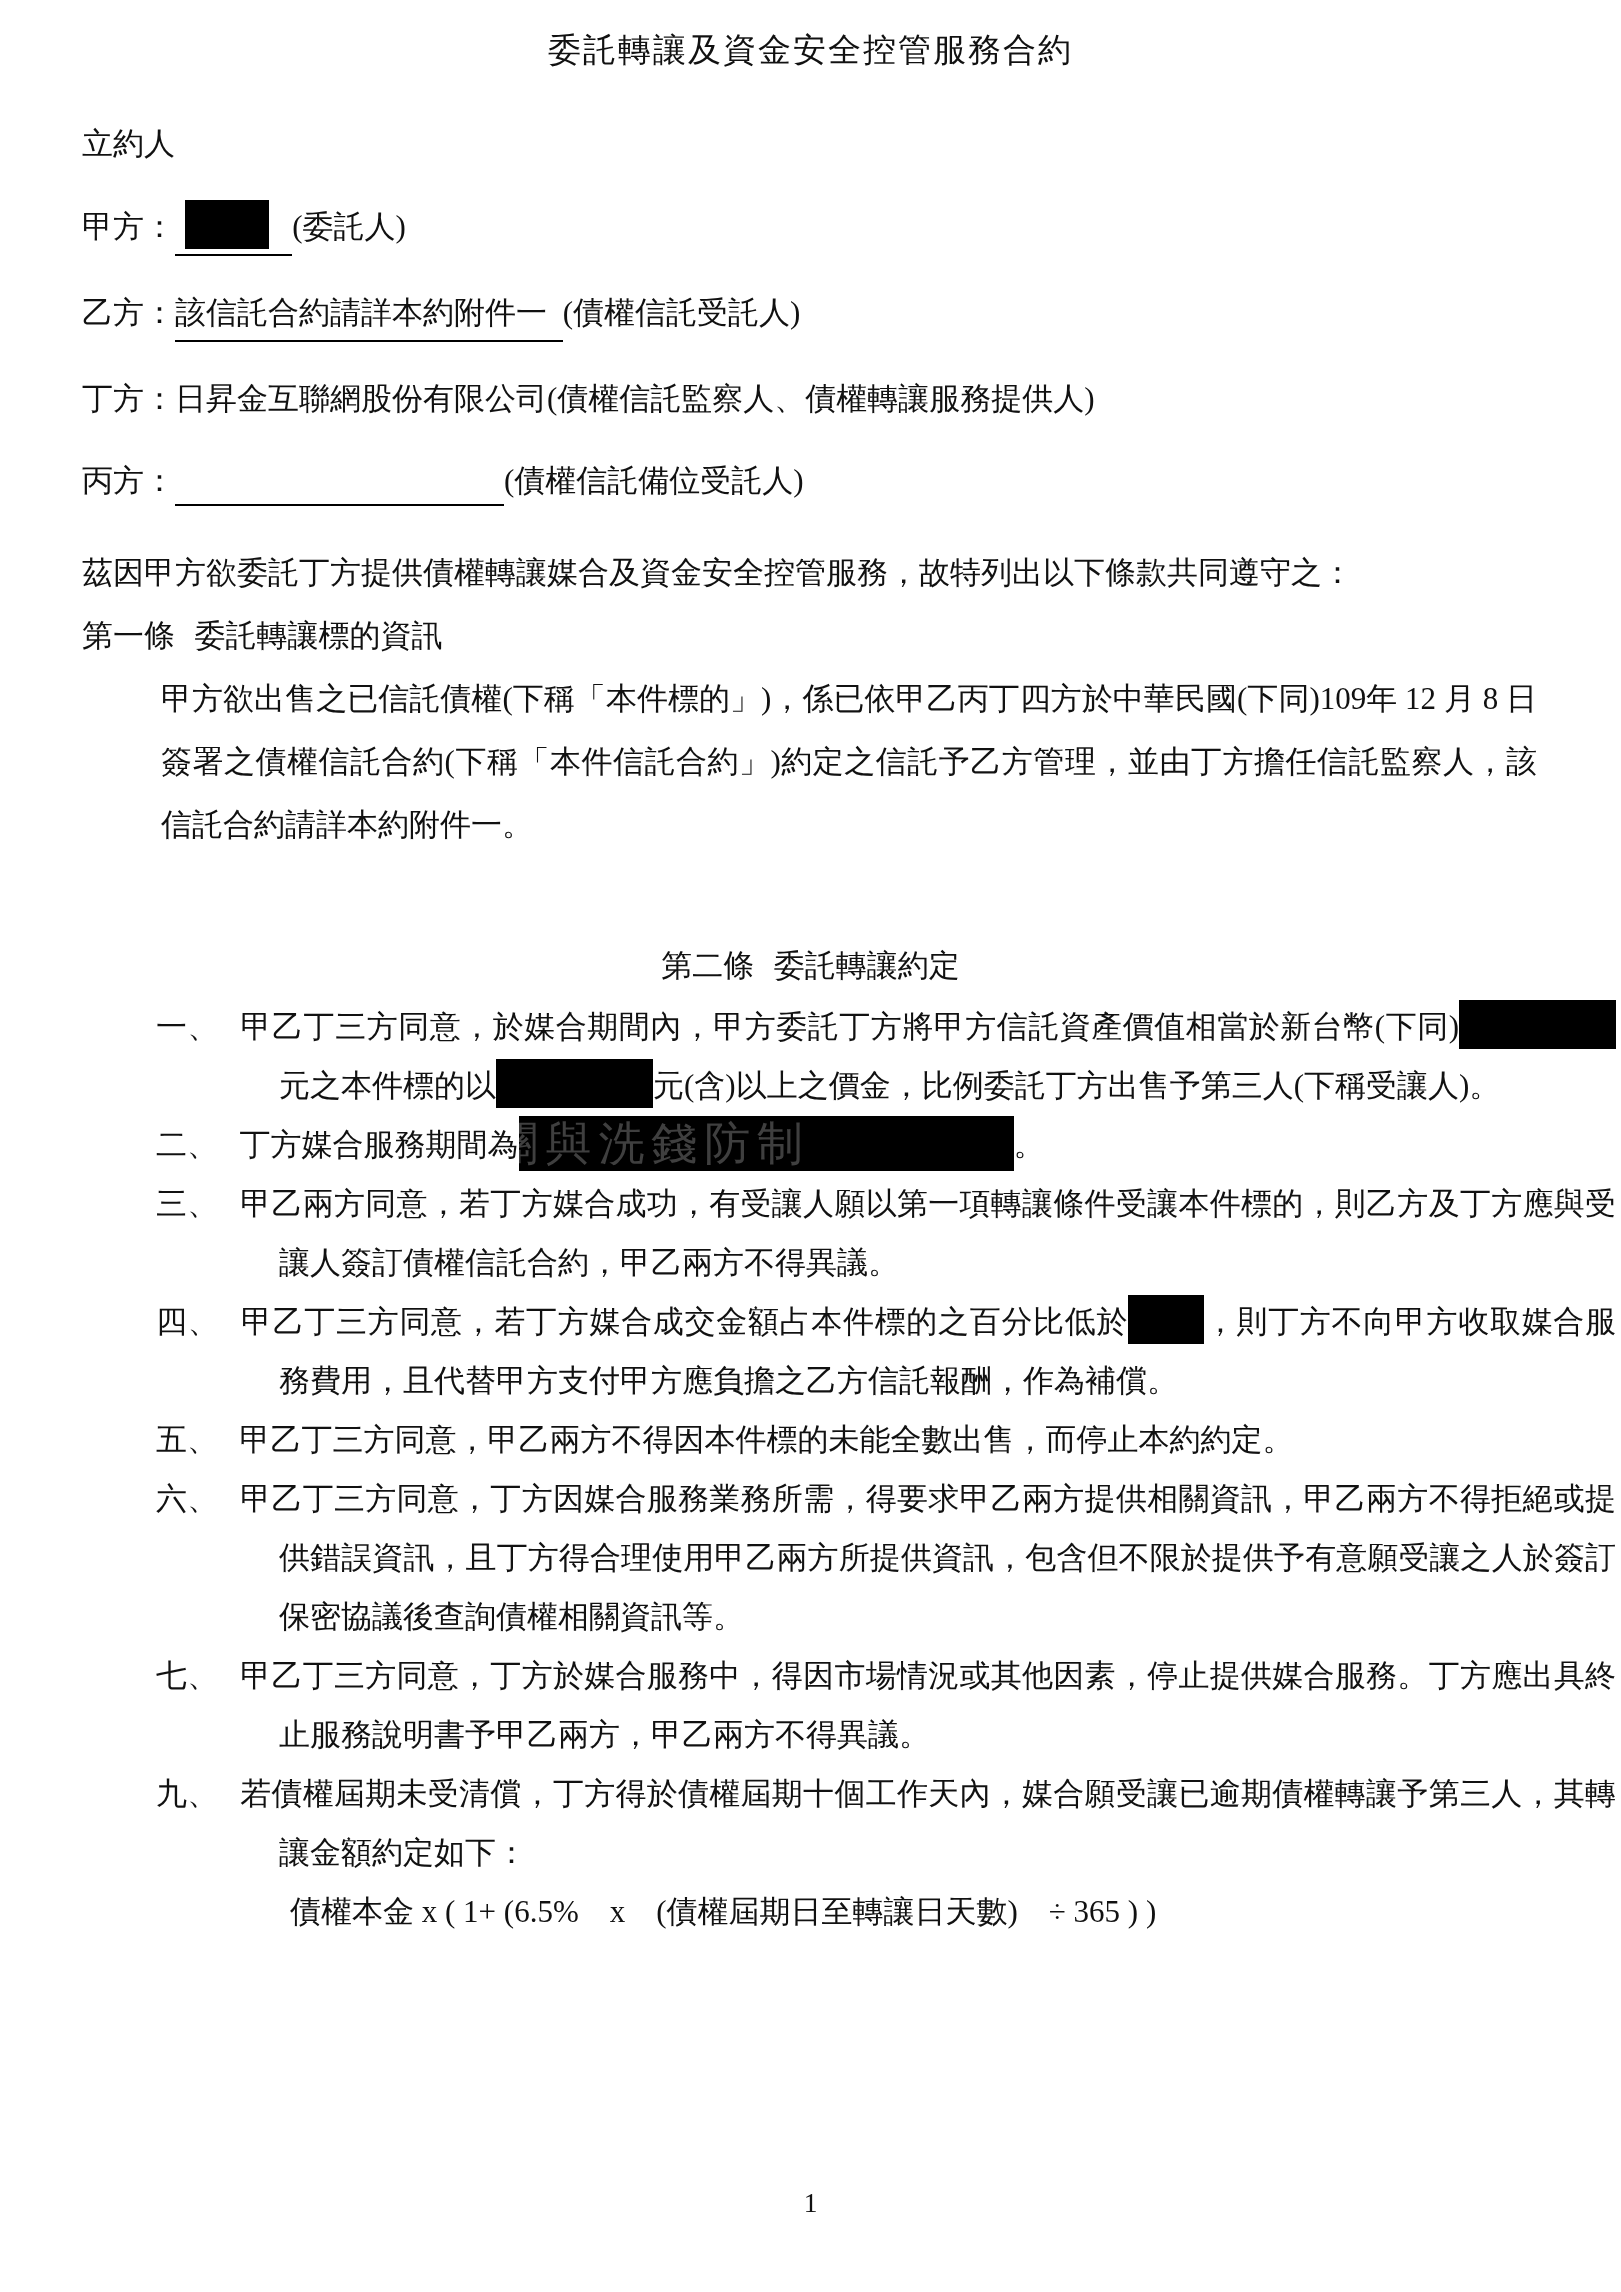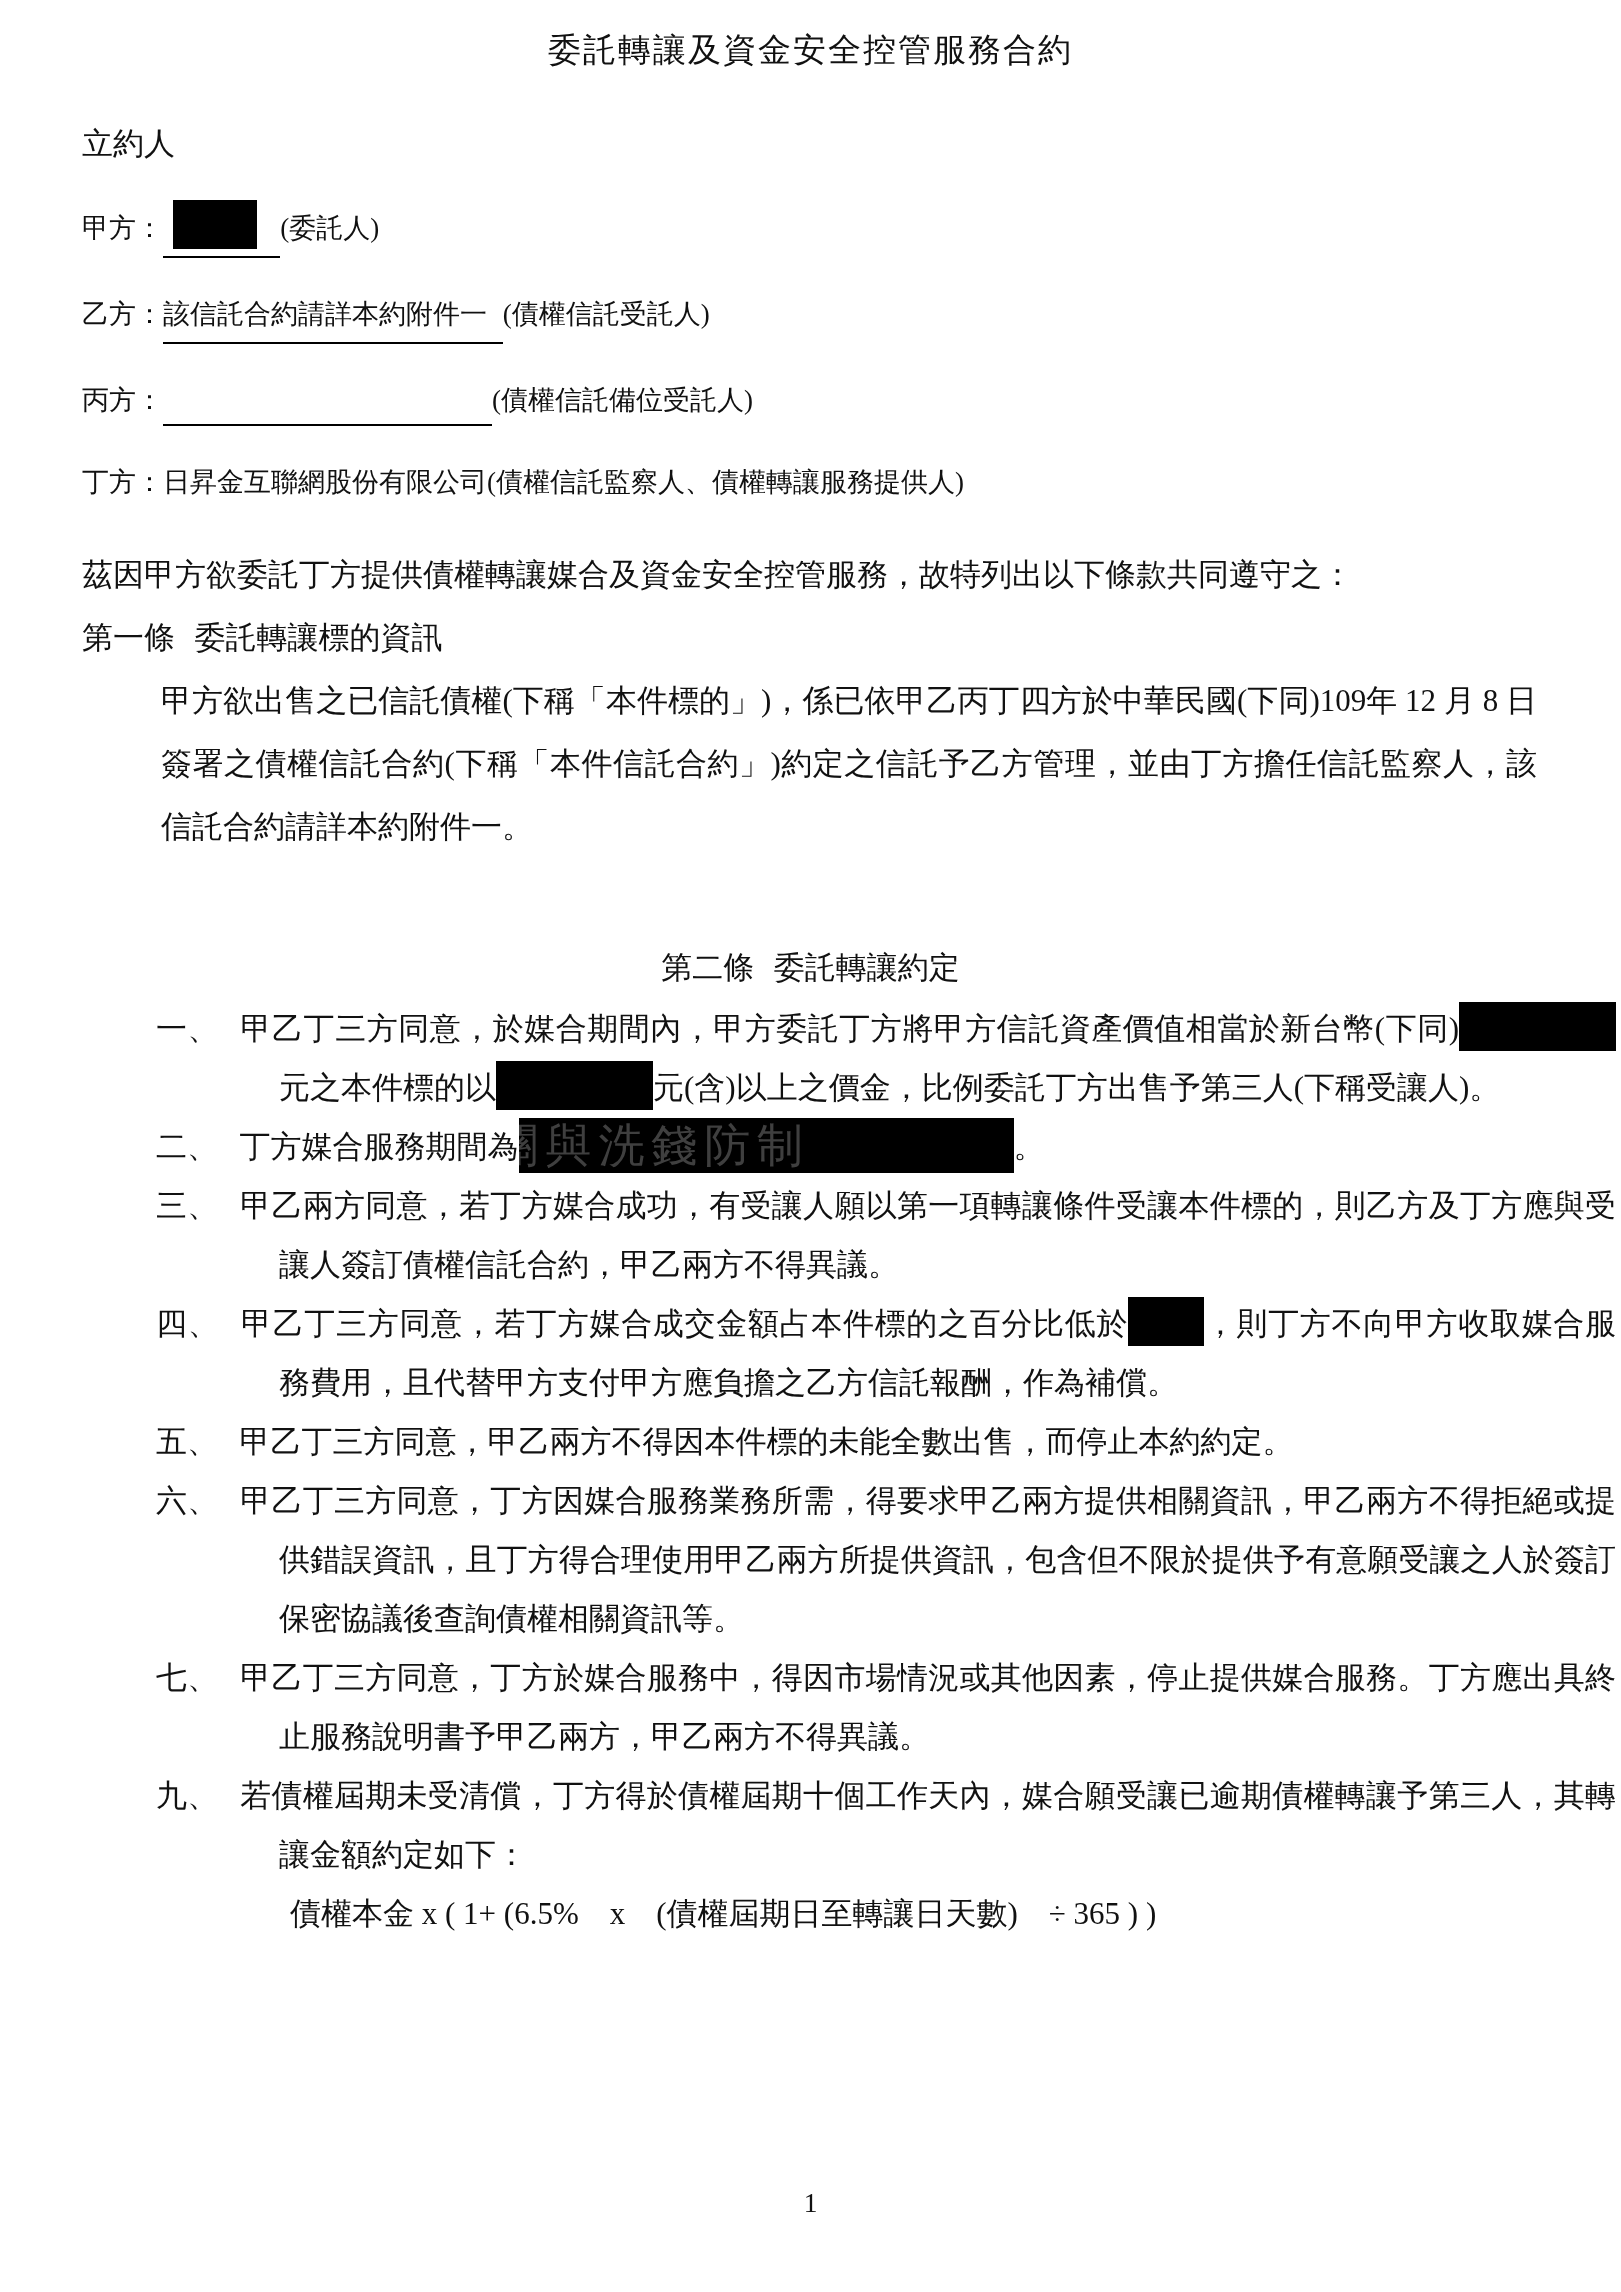--- a/index.html
+++ b/index.html
@@ -16,21 +16,21 @@
     overflow: hidden;
   }
   .title {
     text-align: center;
     font-size: 33px;
     line-height: 49px;
     margin-bottom: 43px;
     letter-spacing: 2px;
   }
   .party-heading { font-size:31px; line-height:51px; margin-bottom:31px; }
-  .party-row { font-size:27px; line-height:51px; margin-bottom:31px; white-space:nowrap; }
+  .party-row { font-size:31px; line-height:51px; margin-bottom:31px; white-space:nowrap; }
   .u-line { display:inline-block; border-bottom:2.9px solid #000; }
   .jia-u { padding:0 23.5px 2px 9.8px; }
   .yi-u { padding:0 15.7px 2px 0; }
   .bing-u { width:329px; height:39px; vertical-align:bottom; }
   .redact { display:inline-block; background:#000000; height:49px; vertical-align:-11.8px; }
   .w85 { width:84px; }
   .w160 { width:157px; }
   .w78 { width:76px; }
   .wm-box {
     display:inline-block; background:#000000; width:495px; height:55px;
@@ -72,25 +72,25 @@
 
   <div class="party-row">
     <span>甲方：</span><span class="u-line jia-u"><span class="redact w85"></span></span><span>(委託人)</span>
   </div>
 
   <div class="party-row">
     <span>乙方：</span><span class="u-line yi-u">該信託合約請詳本約附件一 </span><span>(債權信託受託人)</span>
   </div>
 
   <div class="party-row">
-    <span>丙方：</span><span class="u-line bing-u"></span><span>(債權信託備位受託人)</span>
+    <span>丁方：</span><span>日昇金互聯網股份有限公司</span><span>(債權信託監察人、債權轉讓服務提供人)</span>
   </div>
 
   <div class="party-row">
-    <span>丁方：</span><span>日昇金互聯網股份有限公司</span><span>(債權信託監察人、債權轉讓服務提供人)</span>
+    <span>丙方：</span><span class="u-line bing-u"></span><span>(債權信託備位受託人)</span>
   </div>
 
   <div class="preamble">茲因甲方欲委託丁方提供債權轉讓媒合及資金安全控管服務，故特列出以下條款共同遵守之：</div>
 
   <div class="article-heading">
     <span>第一條</span><span class="art-title">委託轉讓標的資訊</span>
   </div>
   <div class="article-body">甲方欲出售之已信託債權(下稱「本件標的」)，係已依甲乙丙丁四方於中華民國(下同)109年 12 月 8 日簽署之債權信託合約(下稱「本件信託合約」)約定之信託予乙方管理，並由丁方擔任信託監察人，該信託合約請詳本約附件一。</div>
 
   <div class="article-heading second">

